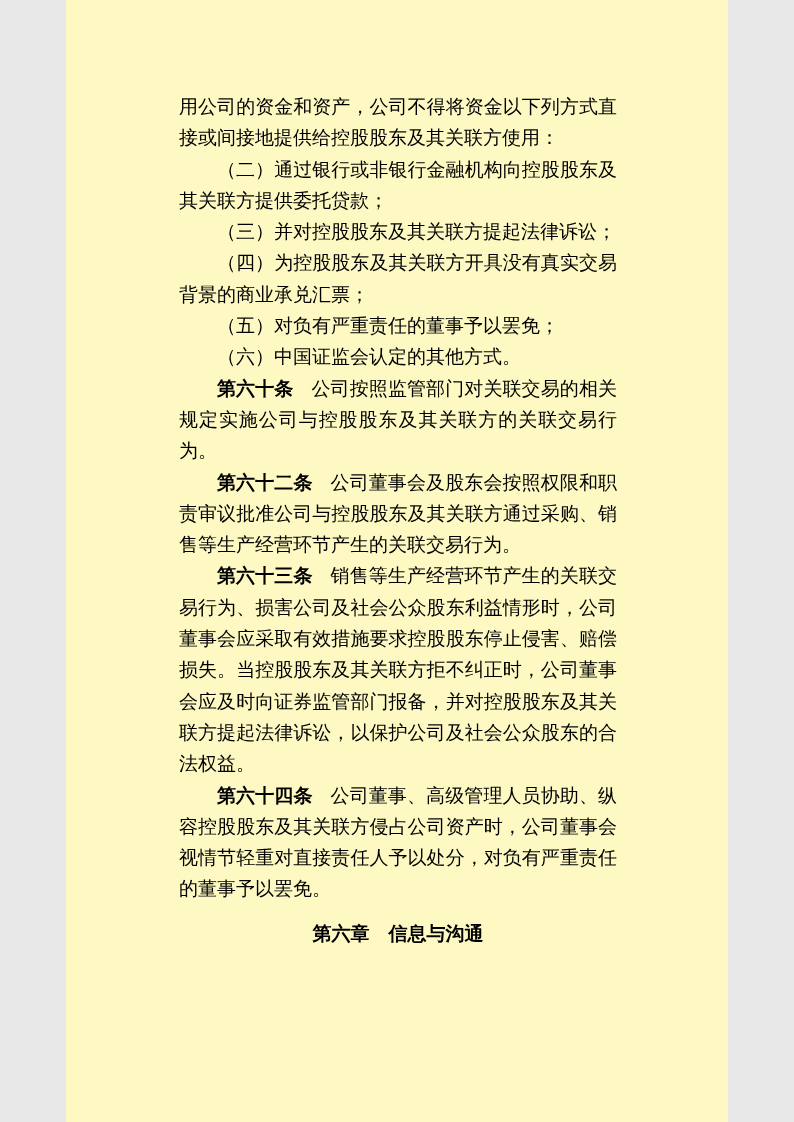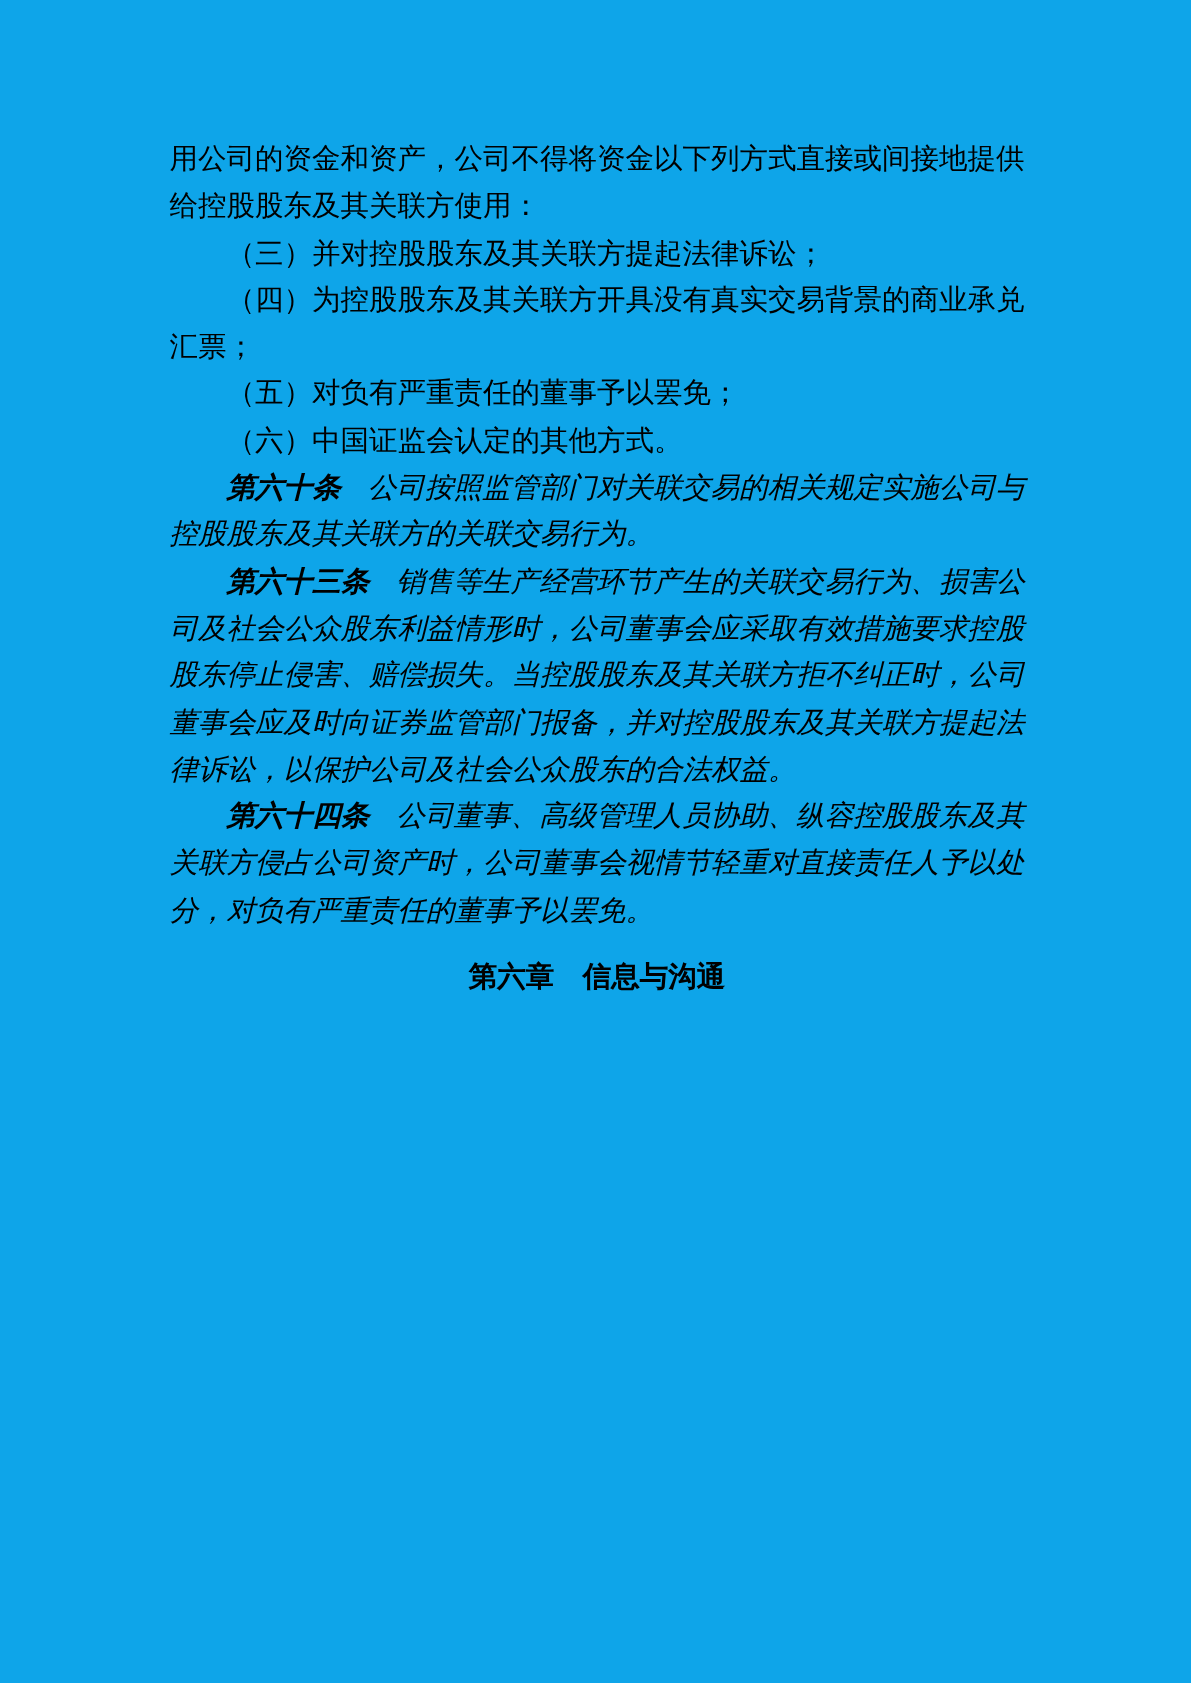--- a/index.html
+++ b/index.html
@@ -1,56 +1,58 @@
 <!DOCTYPE html>
 <html><head>
 <meta charset="utf-8">
 <style>
   * { margin: 0; padding: 0; box-sizing: border-box; }
   html, body { background: #e8e8e8; }
   .page {
     position: relative;
-    width: 794px;
+    width: 662px;
     height: 1122px;
     margin: 0 auto;
-    background: #0ea5e9;
+    background: #fef9c3;
     color: #000000;
     font-family: "Liberation Serif", "DejaVu Serif", serif;
     font-size: 19px;
     line-height: 31.3px;
     padding: 91px 111px 0 113px;
     overflow: hidden;
   }
   .content p {
     text-align: justify;
     text-align-last: left;
   }
   p.continuation { text-indent: 0; }
   p.list_item   { text-indent: 2em; }
-  p.article     { text-indent: 2em; font-style: italic; }
+  p.article     { text-indent: 2em; }
   p.chapter {
     text-align-last: center;
     font-weight: bold;
     text-indent: 0;
     margin: 13px 0 13px 0;
   }
   .label {
     font-weight: bold;
     margin-right: 0.95em;
   }
 </style>
 </head>
 <body>
 
 <div class="page">
   <div class="content" id="doc-content">
       <p class="continuation"><span>用公司的资金和资产，公司不得将资金以下列方式直接或间接地提供给控股股东及其关联方使用：</span></p>
+      <p class="list_item"><span>（二）通过银行或非银行金融机构向控股股东及其关联方提供委托贷款；</span></p>
       <p class="list_item"><span>（三）并对控股股东及其关联方提起法律诉讼；</span></p>
       <p class="list_item"><span>（四）为控股股东及其关联方开具没有真实交易背景的商业承兑汇票；</span></p>
       <p class="list_item"><span>（五）对负有严重责任的董事予以罢免；</span></p>
       <p class="list_item"><span>（六）中国证监会认定的其他方式。</span></p>
       <p class="article"><span class="label">第六十条</span><span>公司按照监管部门对关联交易的相关规定实施公司与控股股东及其关联方的关联交易行为。</span></p>
+      <p class="article"><span class="label">第六十二条</span><span>公司董事会及股东会按照权限和职责审议批准公司与控股股东及其关联方通过采购、销售等生产经营环节产生的关联交易行为。</span></p>
       <p class="article"><span class="label">第六十三条</span><span>销售等生产经营环节产生的关联交易行为、损害公司及社会公众股东利益情形时，公司董事会应采取有效措施要求控股股东停止侵害、赔偿损失。当控股股东及其关联方拒不纠正时，公司董事会应及时向证券监管部门报备，并对控股股东及其关联方提起法律诉讼，以保护公司及社会公众股东的合法权益。</span></p>
       <p class="article"><span class="label">第六十四条</span><span>公司董事、高级管理人员协助、纵容控股股东及其关联方侵占公司资产时，公司董事会视情节轻重对直接责任人予以处分，对负有严重责任的董事予以罢免。</span></p>
       <p class="chapter"><span>第六章　信息与沟通</span></p>
       <p class="article"></p>
     </div>
 </div>
 
 </body></html>

